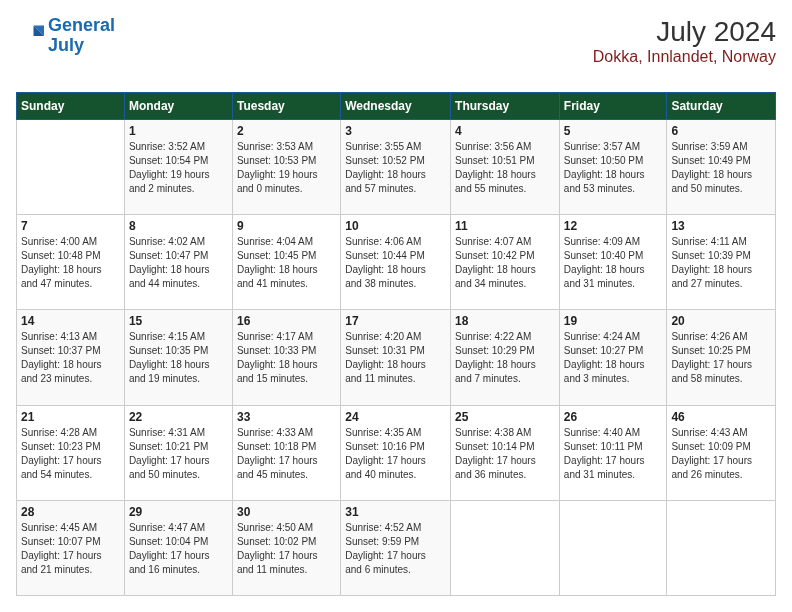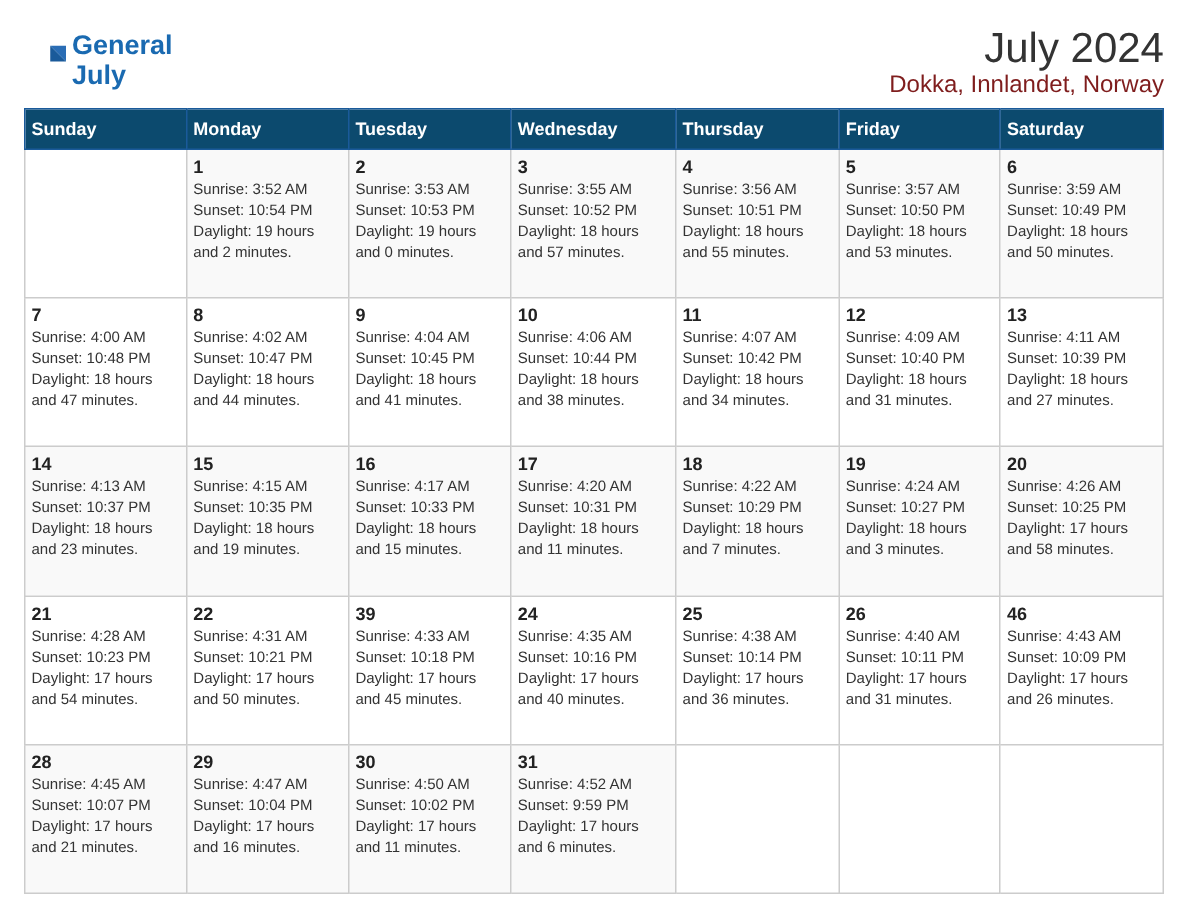--- a/index.html
+++ b/index.html
@@ -13,22 +13,22 @@
     .page {
       width: 792px;
       height: 612px;
       padding: 16px;
       display: flex;
       flex-direction: column;
     }
     .header {
       display: flex;
       justify-content: space-between;
-      align-items: center;
-      margin-bottom: 6px;
+      align-items: flex-start;
+      margin-bottom: 26px;
     }
     .logo {
       display: flex;
       align-items: center;
       gap: 4px;
     }
     .logo-text {
       font-size: 18px;
       font-weight: bold;
       color: #333;
@@ -53,21 +53,21 @@
       font-size: 16px;
       color: #7f1d1d;
     }
     .calendar {
       flex: 1;
       border-collapse: collapse;
       width: 100%;
       font-size: 10.5px;
     }
     .calendar thead tr th {
-      background-color: #0c4a6e;
+      background-color: #14532d;
       color: #fff;
       padding: 6px 4px;
       text-align: left;
       font-weight: bold;
       font-size: 12px;
       border: 1px solid #1a5a9a;
     }
     .calendar tbody tr td {
       border: 1px solid #ccc;
       vertical-align: top;
@@ -218,21 +218,21 @@
         <tr>
           <td>
             <span class="day-num">21</span>
             <div class="day-info">Sunrise: 4:28 AM<br>Sunset: 10:23 PM<br>Daylight: 17 hours<br>and 54 minutes.</div>
           </td>
           <td>
             <span class="day-num">22</span>
             <div class="day-info">Sunrise: 4:31 AM<br>Sunset: 10:21 PM<br>Daylight: 17 hours<br>and 50 minutes.</div>
           </td>
           <td>
-            <span class="day-num">39</span>
+            <span class="day-num">33</span>
             <div class="day-info">Sunrise: 4:33 AM<br>Sunset: 10:18 PM<br>Daylight: 17 hours<br>and 45 minutes.</div>
           </td>
           <td>
             <span class="day-num">24</span>
             <div class="day-info">Sunrise: 4:35 AM<br>Sunset: 10:16 PM<br>Daylight: 17 hours<br>and 40 minutes.</div>
           </td>
           <td>
             <span class="day-num">25</span>
             <div class="day-info">Sunrise: 4:38 AM<br>Sunset: 10:14 PM<br>Daylight: 17 hours<br>and 36 minutes.</div>
           </td>

